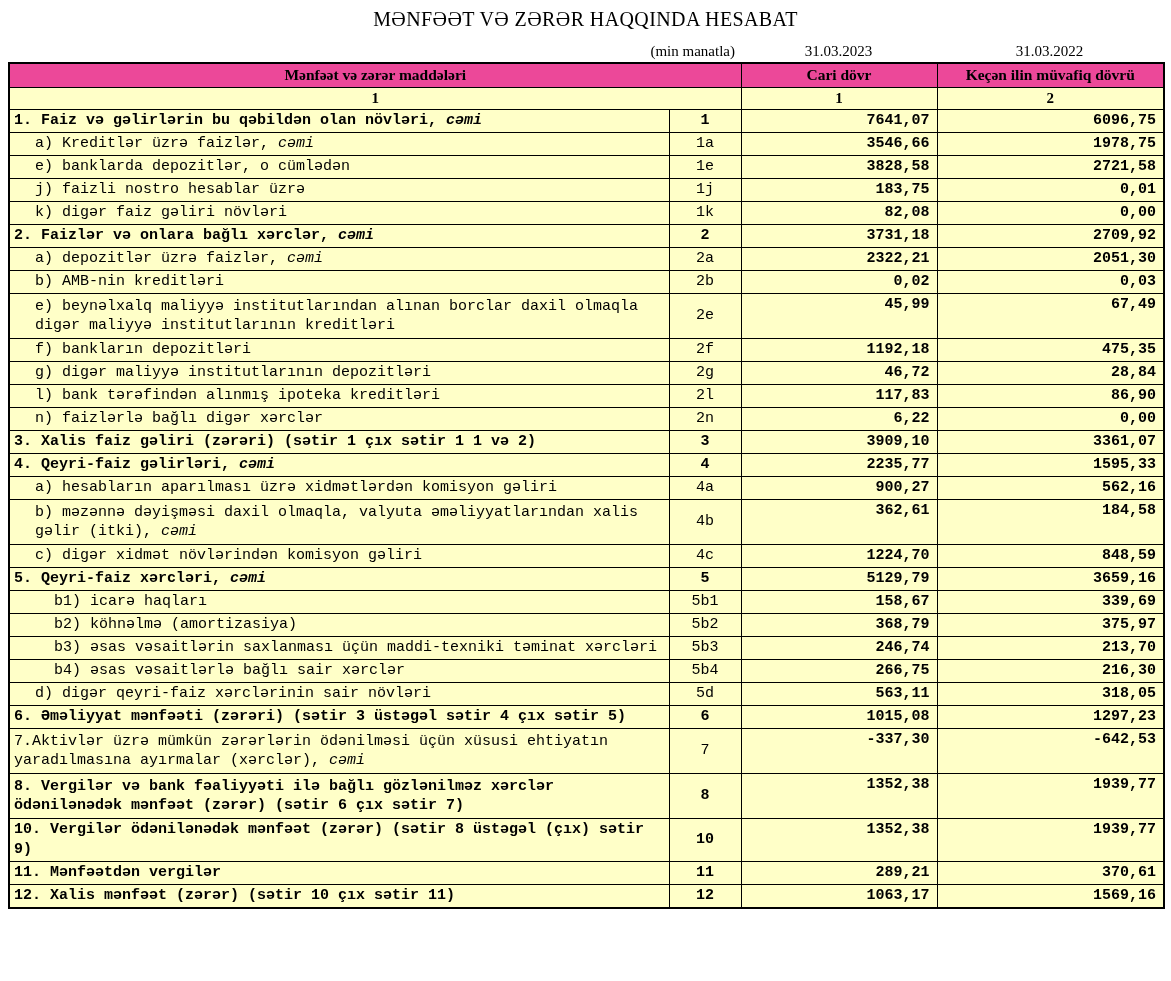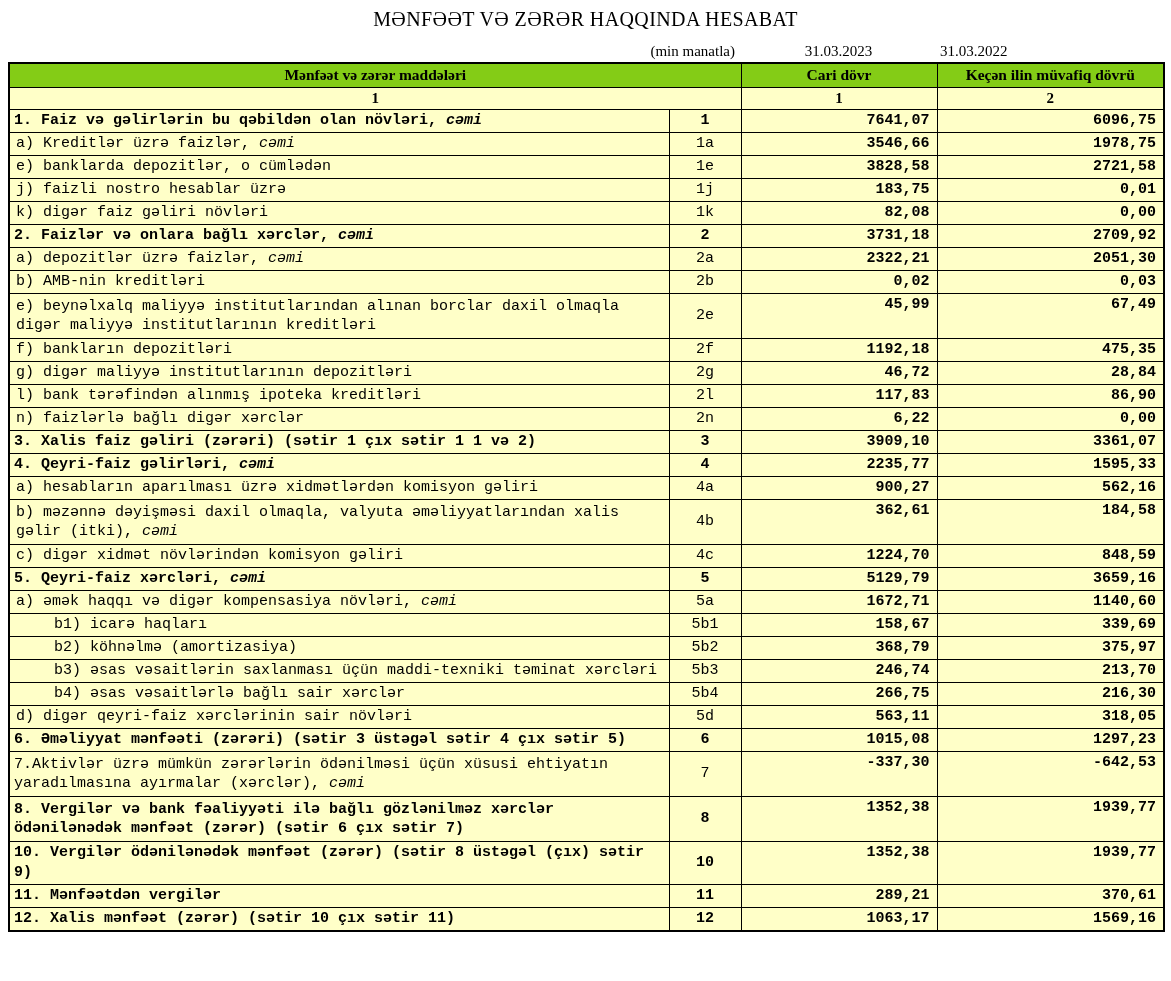--- a/index.html
+++ b/index.html
@@ -23,21 +23,21 @@
     letter-spacing: 0.4px;
     margin-bottom: 12px;
   }
   .subheader {
     display: flex;
     margin: 0 8px 2px 8px;
     font-size: 15px;
   }
   .subheader .sh-left  { width: 737px; text-align: right; padding-right: 10px; box-sizing: border-box; }
   .subheader .sh-cur   { width: 195px; text-align: center; padding-right: 8px;  box-sizing: border-box; }
-  .subheader .sh-prev  { width: 223px; text-align: left; padding-right: 4px;  box-sizing: border-box; }
+  .subheader .sh-prev  { width: 223px; text-align: center; padding-right: 4px;  box-sizing: border-box; }
 
   table.pl {
     border-collapse: collapse;
     table-layout: fixed;
     width: 1155px;
     margin: 0 8px;
     border: 2px solid #000;
     font-size: 15px;
   }
   table.pl th, table.pl td {
@@ -45,27 +45,27 @@
     padding: 1px 5px;
     line-height: 1.32;
     box-sizing: border-box;
     overflow: hidden;
   }
   thead th, thead td {
     border: 2px solid #000;
     text-align: center;
     font-weight: bold;
   }
-  thead tr.hdr th { background: #84cc16; height: 24px; font-size: 15.5px; }
+  thead tr.hdr th { background: #ec4899; height: 24px; font-size: 15.5px; }
   thead tr.numrow td { background: #ffffc8; height: 21px; }
   tbody td { background: #ffffc8; }
 
   tbody td.label { text-align: left; vertical-align: middle; }
   tbody td.label.ind0 { padding-left: 4px; }
-  tbody td.label.ind1 { padding-left: 6px; margin-top: 8px; }
+  tbody td.label.ind1 { padding-left: 25px; margin-top: 8px; }
   tbody td.label.ind2 { padding-left: 44px; }
   tbody td.code  { text-align: center; vertical-align: middle; }
   tbody td.num   { text-align: right; vertical-align: top; font-weight: bold; padding-right: 7px; }
   tbody tr { height: 23px; font-family: Liberation Mono, monospace; }
   tbody tr.tall { height: 45px; }
   tbody tr.bold td.label, tbody tr.bold td.code { font-weight: bold; }
   td.label i { font-style: italic; }
 </style>
 </head>
 <body>
@@ -208,26 +208,20 @@
           <td class="num">1224,70</td>
           <td class="num">848,59</td>
         </tr>
         <tr class="bold">
           <td class="label ind0"><span>5. Qeyri-faiz xərcləri, </span><i>cəmi</i></td>
           <td class="code">5</td>
           <td class="num">5129,79</td>
           <td class="num">3659,16</td>
         </tr>
         <tr>
-          <td class="label ind1"><span>a) əmək haqqı və digər kompensasiya növləri, </span><i>cəmi</i></td>
-          <td class="code">5a</td>
-          <td class="num">1672,71</td>
-          <td class="num">1140,60</td>
-        </tr>
-        <tr>
           <td class="label ind2"><span>b1) icarə haqları</span></td>
           <td class="code">5b1</td>
           <td class="num">158,67</td>
           <td class="num">339,69</td>
         </tr>
         <tr>
           <td class="label ind2"><span>b2) köhnəlmə (amortizasiya)</span></td>
           <td class="code">5b2</td>
           <td class="num">368,79</td>
           <td class="num">375,97</td>

